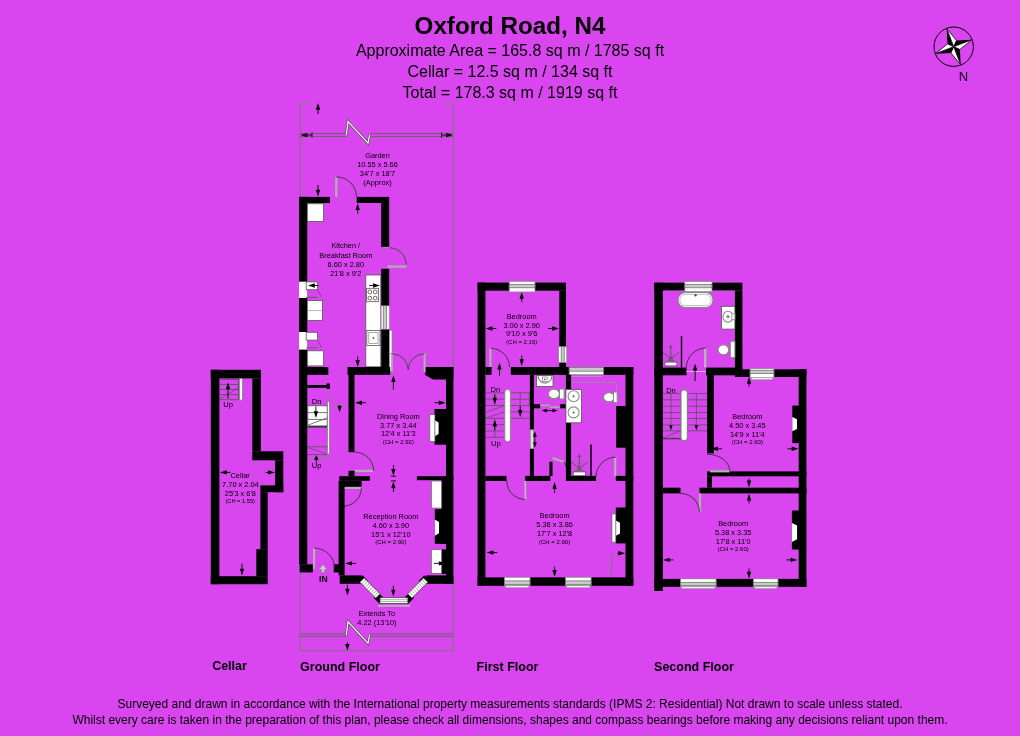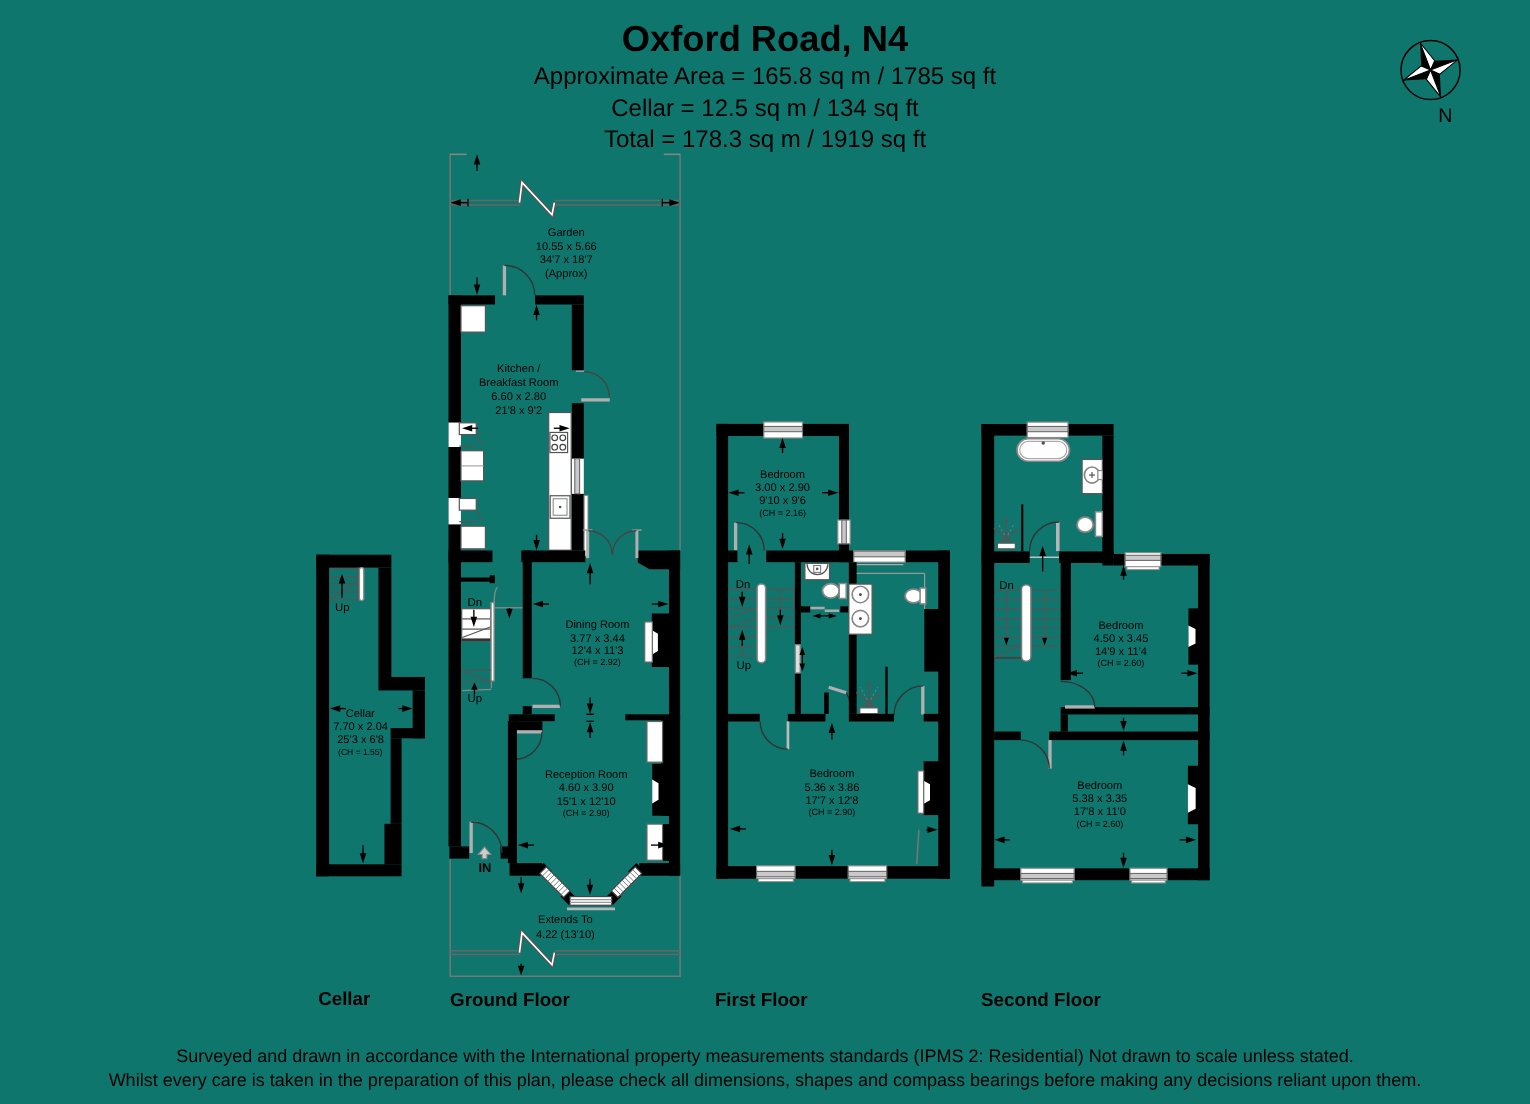--- a/index.html
+++ b/index.html
@@ -1,16 +1,16 @@
 <!DOCTYPE html>
 <html><head>
 <meta charset="utf-8">
 <style>
   html,body{margin:0;padding:0;background:#fff;}
-  #page{will-change:transform;position:relative;width:1020px;height:736px;background:#0f766e;overflow:hidden;
+  #page{will-change:transform;position:relative;width:1020px;height:736px;background:#d946ef;overflow:hidden;
         font-family:"Liberation Sans", sans-serif;text-align:right;}
   svg{position:absolute;left:0;top:0;}
   text{font-family:"Liberation Sans", sans-serif;fill:#000;-webkit-font-smoothing:antialiased;}
   #page *{-webkit-font-smoothing:antialiased;}
 </style>
 </head>
 <body>
 <div id="page">
 <svg width="1020" height="736" viewBox="0 0 1020 736">
 

